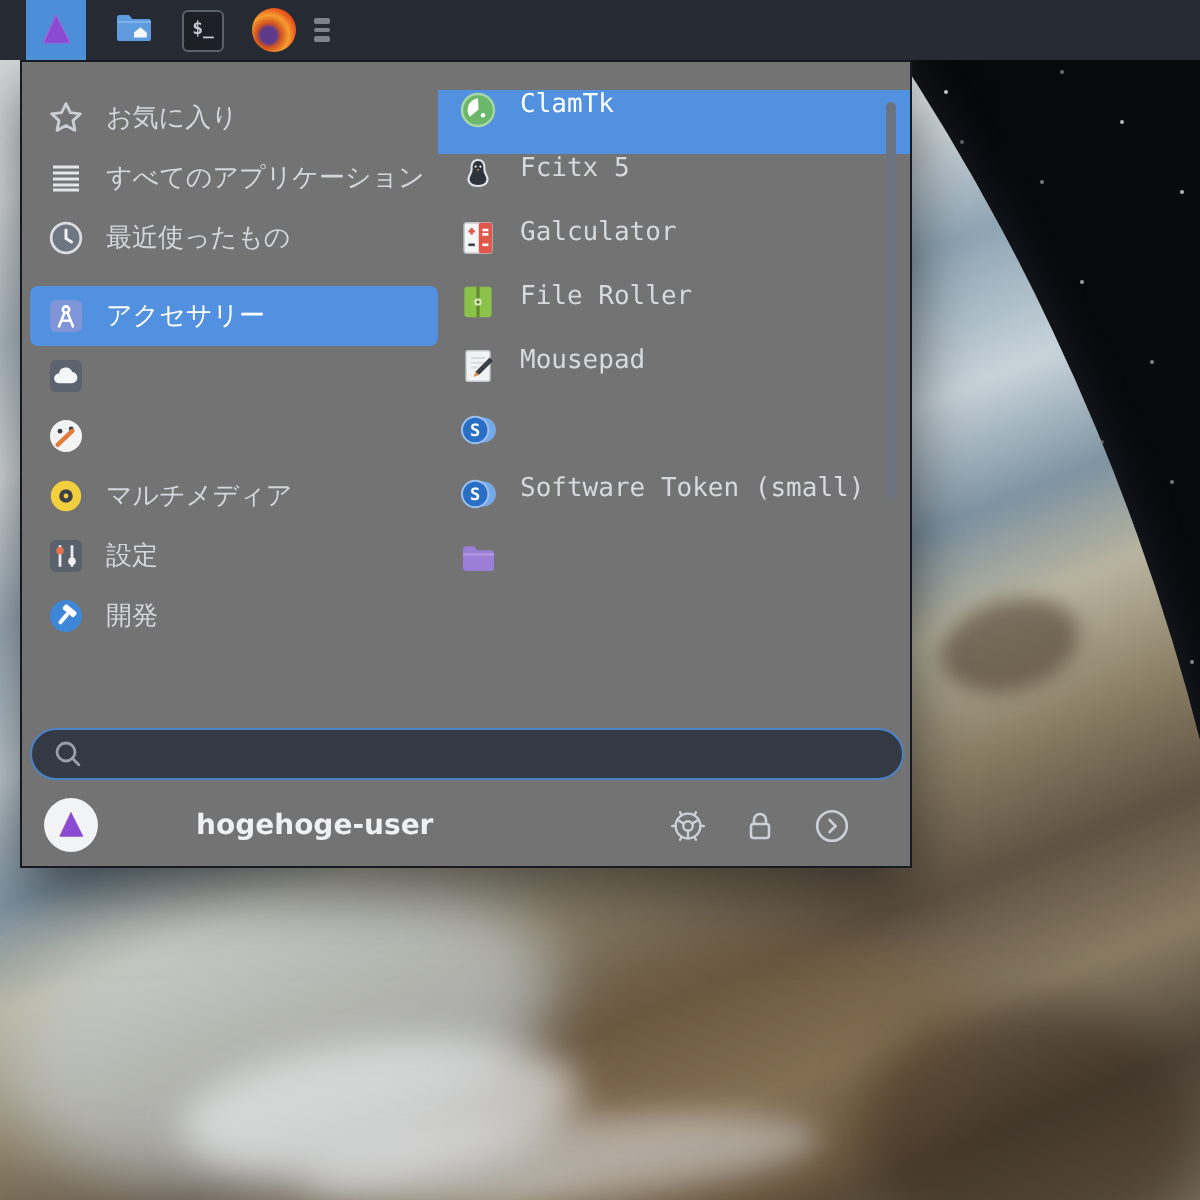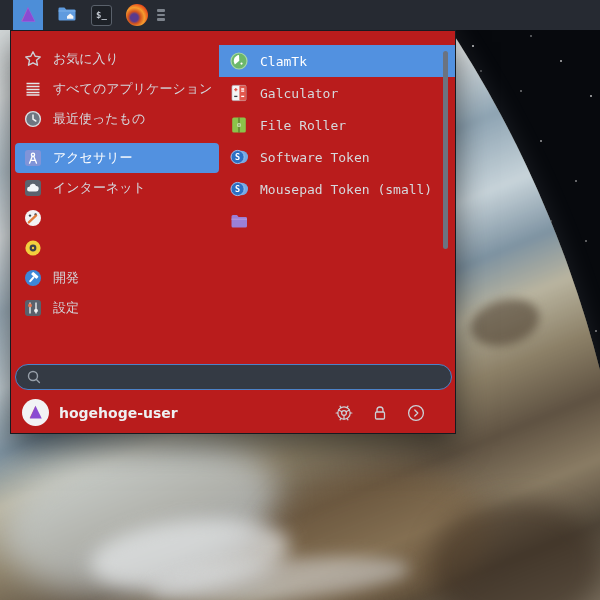--- a/index.html
+++ b/index.html
@@ -55,43 +55,43 @@
   .term-ic{width:21px;height:21px;background:#1d2127;border:1px solid #5a616b;border-radius:3px;
     box-sizing:border-box;color:#c3c9d1;font:bold 9px "DejaVu Sans Mono",monospace;
     display:flex;align-items:center;justify-content:center;}
   .ff-ic{width:22px;height:22px;border-radius:50%;
     background:radial-gradient(circle at 38% 62%,#5b3a8c 0 20%,#d3541f 32%,#f59d2f 52%,#e8501c 72%,#b2300f 92%);}
   .grip{display:flex;flex-direction:column;gap:2px;margin-left:9px;cursor:pointer;}
   .grip b{display:block;width:8px;height:2.5px;background:#7d838c;border-radius:1px;}
 
   
   .menu{position:absolute;left:10px;top:30px;width:446px;height:404px;box-sizing:border-box;
-    background:#b91c1c;border:1px solid #171a20;box-shadow:0 12px 30px rgba(0,0,0,.55);z-index:40;}
+    background:#737373;border:1px solid #171a20;box-shadow:0 12px 30px rgba(0,0,0,.55);z-index:40;}
   .sidebar{position:absolute;left:4px;top:13px;width:204px;}
   .side-item{height:30px;display:flex;align-items:center;gap:10px;padding:0 8px;border-radius:4px;
     color:#d3d7dc;font-size:13px;cursor:pointer;white-space:nowrap;}
   .side-item.selected{background:#5291e0;color:#fff;}
   .side-sep{height:9px;}
   .icn{width:20px;height:20px;flex:0 0 20px;display:flex;align-items:center;justify-content:center;}
 
   .applist{position:absolute;left:208px;top:8px;width:236px;padding-top:6px;}
-  .app-row{height:32px;display:flex;align-items:center;gap:11px;padding:0 10px;
+  .app-row{height:32px;display:flex;gap:11px;padding:0 10px;
     color:#d6d9dd;font:13px "DejaVu Sans Mono",monospace;cursor:pointer;white-space:nowrap;overflow:hidden;}
   .app-row.selected{background:#5291e0;color:#fff;}
   .scrollbar{position:absolute;right:7px;top:12px;width:5px;height:198px;background:#6b7380;
     border-radius:3px;cursor:pointer;}
 
   .search{position:absolute;left:4px;right:3px;top:333px;height:26px;box-sizing:border-box;
     background:#343a44;border:1px solid #4c82c8;border-radius:13px;display:flex;align-items:center;}
   .search svg{margin-left:9px;flex:0 0 auto;}
   .search input{flex:1;background:transparent;border:none;outline:none;color:#d6d9dd;
     font:13px "DejaVu Sans",sans-serif;padding:0 10px 0 6px;}
 
   .userrow{position:absolute;left:0;right:0;bottom:5px;height:31px;display:flex;align-items:center;
-    padding:0 28px 0 11px;box-sizing:border-box;}
+    padding:0 28px 0 11px;box-sizing:border-box;gap:39px;}
   .avatar{width:27px;height:27px;border-radius:50%;background:#f2f3f5;display:flex;
     align-items:center;justify-content:center;flex:0 0 27px;}
   .uname{margin-left:10px;color:#eef0f2;font-weight:bold;font-size:14px;}
   .actions{margin-left:auto;display:flex;gap:14px;}
   .act{width:22px;height:22px;display:flex;align-items:center;justify-content:center;cursor:pointer;}
 </style>
 </head>
 <body>
 
 <div class="wallpaper">
@@ -184,76 +184,87 @@
       </span>
       <span>アクセサリー</span>
     </div>
     <div class="side-item">
       <span class="icn">
         <svg width="20" height="20" viewBox="0 0 20 20">
             <rect x="2" y="2" width="16" height="16" rx="3" fill="#5b636e"></rect>
             <path d="M6.4 13.6a2.4 2.4 0 0 1 .1-4.8 3.4 3.4 0 0 1 6.6-.8 2.8 2.8 0 0 1-.4 5.6z" fill="#f4f6f8"></path>
           </svg>
       </span>
-      <span>インターネット</span>
     </div>
     <div class="side-item">
       <span class="icn">
         <svg width="20" height="20" viewBox="0 0 20 20">
             <circle cx="10" cy="10" r="8" fill="#f2f3f4"></circle>
             <circle cx="7" cy="7.6" r="1.2" fill="#3a3f47"></circle>
             <circle cx="12.6" cy="6.4" r="1.2" fill="#3a3f47"></circle>
             <path d="M5.8 14.4l7.4-7" stroke="#e07b39" stroke-width="2.2" stroke-linecap="round"></path>
           </svg>
       </span>
     </div>
     <div class="side-item">
       <span class="icn">
         <svg width="20" height="20" viewBox="0 0 20 20">
             <circle cx="10" cy="10" r="7.6" fill="#f2cf3e"></circle>
             <circle cx="10" cy="10" r="3.4" fill="#3c414b"></circle>
             <circle cx="10" cy="10" r="1.2" fill="#f2cf3e"></circle>
           </svg>
       </span>
+      <span>マルチメディア</span>
+    </div>
+    <div class="side-item">
+      <span class="icn">
+        <svg width="20" height="20" viewBox="0 0 20 20">
+            <rect x="2" y="2" width="16" height="16" rx="3" fill="#59616c"></rect>
+            <path d="M7 4.6v10.8M13 4.6v10.8" stroke="#e8eaec" stroke-width="1.4"></path>
+            <circle cx="7" cy="7.4" r="1.9" fill="#e8744f"></circle>
+            <circle cx="13" cy="12.6" r="1.9" fill="#f0f1f2"></circle>
+          </svg>
+      </span>
+      <span>設定</span>
     </div>
     <div class="side-item">
       <span class="icn">
         <svg width="20" height="20" viewBox="0 0 20 20">
             <circle cx="10" cy="10" r="8" fill="#3e87d8"></circle>
             <g transform="rotate(40 10 10)" fill="#fff">
               <rect x="6" y="5.2" width="7.4" height="3.2" rx="0.9"></rect>
               <rect x="8.9" y="8.2" width="2" height="7" rx="1"></rect>
             </g>
           </svg>
       </span>
       <span>開発</span>
     </div>
-    <div class="side-item">
-      <span class="icn">
-        <svg width="20" height="20" viewBox="0 0 20 20">
-            <rect x="2" y="2" width="16" height="16" rx="3" fill="#59616c"></rect>
-            <path d="M7 4.6v10.8M13 4.6v10.8" stroke="#e8eaec" stroke-width="1.4"></path>
-            <circle cx="7" cy="7.4" r="1.9" fill="#e8744f"></circle>
-            <circle cx="13" cy="12.6" r="1.9" fill="#f0f1f2"></circle>
-          </svg>
-      </span>
-      <span>設定</span>
-    </div>
   </div>
 
   <div class="applist">
     <div class="app-row selected">
       <span class="icn">
         <svg width="20" height="20" viewBox="0 0 20 20">
             <circle cx="10" cy="10" r="8" fill="#6cb86a" stroke="#a8d8a6" stroke-width="1.2"></circle>
             <path d="M10.3 9.7L5.9 13.4A5.9 5.9 0 0 1 10 4.1z" fill="#fff"></path>
             <circle cx="12.5" cy="12.6" r="1.1" fill="#fff"></circle>
           </svg>
       </span>
       <span>ClamTk</span>
+    </div>
+    <div class="app-row">
+      <span class="icn">
+        <svg width="20" height="20" viewBox="0 0 20 20">
+            <path d="M10 3c2.6 0 3.4 2.2 3.2 4.4-.15 1.6.9 2.8 1.4 4.3.6 1.9-.6 4.3-4.6 4.3s-5.2-2.4-4.6-4.3c.5-1.5 1.55-2.7 1.4-4.3C6.6 5.2 7.4 3 10 3z" fill="#2e333b" stroke="#dfe2e6" stroke-width="1.1"></path>
+            <circle cx="8.8" cy="6.3" r=".55" fill="#fff"></circle>
+            <circle cx="11.2" cy="6.3" r=".55" fill="#fff"></circle>
+            <path d="M9.3 7.6h1.4l-.7 1z" fill="#d8a23c"></path>
+          </svg>
+      </span>
+      <span>Fcitx 5</span>
     </div>
     <div class="app-row">
       <span class="icn">
         <svg width="20" height="20" viewBox="0 0 20 20">
             <rect x="3" y="2.4" width="14" height="15.2" rx="1.4" fill="#f4f5f6" stroke="#b9bec5" stroke-width=".7"></rect>
             <rect x="10.4" y="2.4" width="6.6" height="15.2" rx="1" fill="#e2574c"></rect>
             <path d="M5.2 6.6h3.2M6.8 5v3.2" stroke="#e2574c" stroke-width="1.3"></path>
             <path d="M5.2 13.4h3.2" stroke="#3a3f47" stroke-width="1.3"></path>
             <path d="M12.2 6h3M12.2 8.2h3" stroke="#fff" stroke-width="1.3"></path>
             <path d="M12.2 13.4h3" stroke="#fff" stroke-width="1.3"></path>
@@ -268,36 +279,48 @@
             <rect x="9.2" y="2.4" width="1.6" height="15.2" fill="#55732b" opacity=".75"></rect>
             <rect x="8.3" y="8.2" width="3.4" height="3.6" rx=".9" fill="#d7e6c2"></rect>
             <circle cx="10" cy="10" r=".8" fill="#55732b"></circle>
           </svg>
       </span>
       <span>File Roller</span>
     </div>
     <div class="app-row">
       <span class="icn">
         <svg width="20" height="20" viewBox="0 0 20 20">
+            <rect x="4" y="2.4" width="12" height="15.2" rx="1" fill="#f2f3f5" stroke="#c3c8ce" stroke-width=".7"></rect>
+            <path d="M6.4 6h7.2M6.4 8.4h7.2M6.4 10.8h4" stroke="#d7dadf" stroke-width="1"></path>
+            <g transform="rotate(45 12 11)">
+              <rect x="11" y="4.6" width="2.4" height="10" fill="#3a3f47"></rect>
+              <path d="M11 14.6l1.2 2.6 1.2-2.6z" fill="#d98d4e"></path>
+            </g>
+          </svg>
+      </span>
+      <span>Mousepad</span>
+    </div>
+    <div class="app-row">
+      <span class="icn">
+        <svg width="20" height="20" viewBox="0 0 20 20">
             <circle cx="12.8" cy="10" r="6.2" fill="#74a9e6"></circle>
             <circle cx="8.6" cy="10" r="6.6" fill="#2b6fc4" stroke="#9cc1ee" stroke-width="1"></circle>
             <text x="8.6" y="13.1" text-anchor="middle" font-family="DejaVu Sans Mono, monospace" font-size="8.5" font-weight="bold" fill="#fff">S</text>
           </svg>
       </span>
-      <span>Software Token</span>
     </div>
     <div class="app-row">
       <span class="icn">
         <svg width="20" height="20" viewBox="0 0 20 20">
             <circle cx="12.8" cy="10" r="6.2" fill="#74a9e6"></circle>
             <circle cx="8.6" cy="10" r="6.6" fill="#2b6fc4" stroke="#9cc1ee" stroke-width="1"></circle>
             <text x="8.6" y="13.1" text-anchor="middle" font-family="DejaVu Sans Mono, monospace" font-size="8.5" font-weight="bold" fill="#fff">S</text>
           </svg>
       </span>
-      <span>Mousepad Token (small)</span>
+      <span>Software Token (small)</span>
     </div>
     <div class="app-row">
       <span class="icn">
         <svg width="20" height="20" viewBox="0 0 20 20">
             <path d="M2.5 5.6a1.5 1.5 0 0 1 1.5-1.5h4l1.6 2h7a1.4 1.4 0 0 1 1.4 1.4v7.5a1.5 1.5 0 0 1-1.5 1.5H4a1.5 1.5 0 0 1-1.5-1.5z" fill="#9b7fd6"></path>
             <path d="M2.5 8.2h15.5" stroke="#b49ae2" stroke-width="1"></path>
           </svg>
       </span>
     </div>
     <div class="scrollbar"></div>

